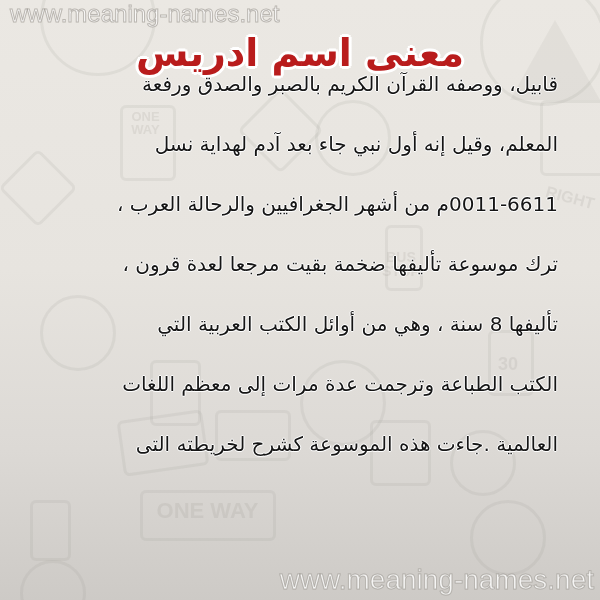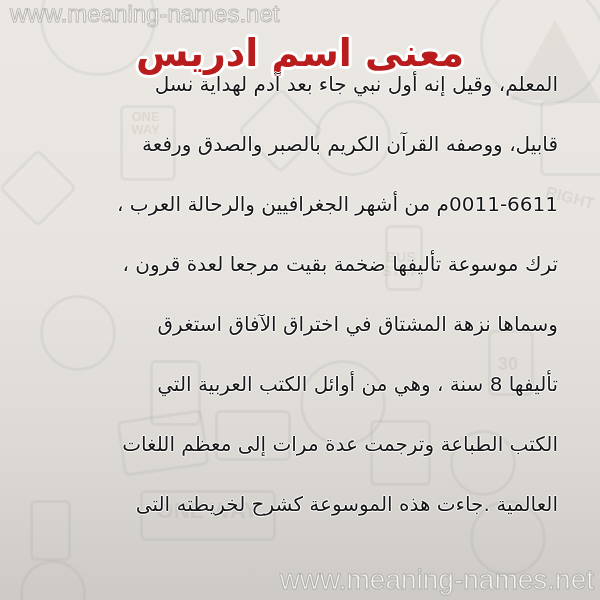--- a/index.html
+++ b/index.html
@@ -130,23 +130,22 @@
   <div class="wm-shape wm-rect" style="left:30px;top:500px;width:35px;height:55px;"></div>
   <div class="wm-shape wm-circle" style="left:470px;top:500px;width:70px;height:70px;"></div>
   <div class="wm-shape wm-circle" style="left:20px;top:560px;width:60px;height:60px;"></div>
 </div>
 
 <div class="site-watermark-top">www.meaning-names.net</div>
 
 <h1 class="title">معنى اسم ادريس</h1>
 
 <div class="content">
+  <div class="content-line">قابيل، ووصفه القرآن الكريم بالصبر والصدق ورفعة</div>
   <div class="content-line">المعلم، وقيل إنه أول نبي جاء بعد آدم لهداية نسل</div>
-  <div class="content-line">قابيل، ووصفه القرآن الكريم بالصبر والصدق ورفعة</div>
   <div class="content-line l4">0011-6611م  من أشهر الجغرافيين والرحالة العرب ،</div>
   <div class="content-line">ترك موسوعة تأليفها ضخمة بقيت مرجعا لعدة قرون ،</div>
-  <div class="content-line">وسماها نزهة المشتاق في اختراق الآفاق استغرق</div>
   <div class="content-line">تأليفها 8 سنة ، وهي من أوائل الكتب العربية التي</div>
   <div class="content-line">الكتب الطباعة وترجمت عدة مرات إلى معظم اللغات</div>
   <div class="content-line">العالمية .جاءت هذه الموسوعة كشرح لخريطته التى</div>
 </div>
 
 <div class="site-watermark-bottom">www.meaning-names.net</div>
 
 </body></html>

